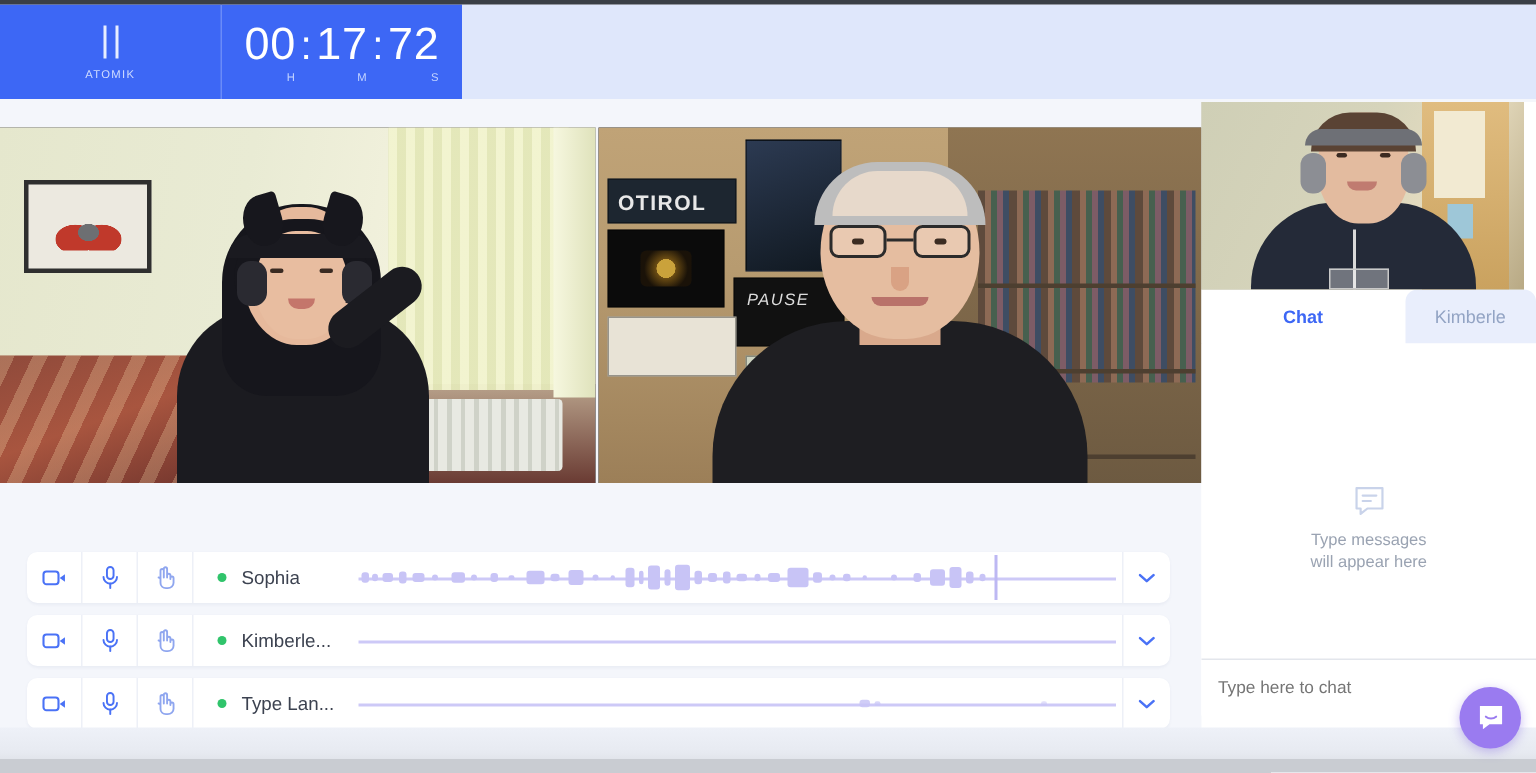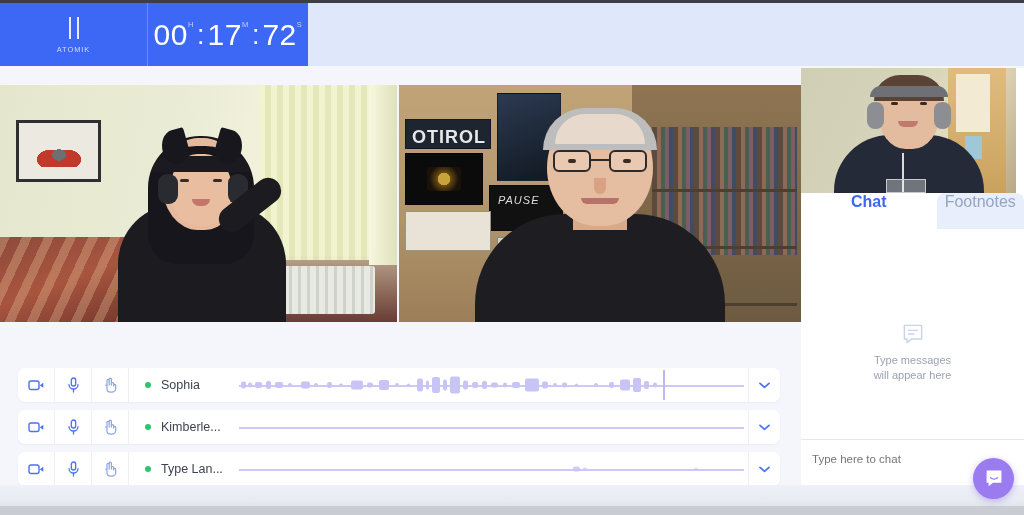--- a/index.html
+++ b/index.html
@@ -28,21 +28,21 @@
   .stop-outer {
     width:24px; height:24px; border:2px solid #ffffff; border-radius:7px;
     display:flex; align-items:center; justify-content:center;
   }
   .stop-inner { width:11px; height:11px; background:#fc6a60; border-radius:3px; }
   .pause-ico { display:flex; gap:6px; height:24px; align-items:center; }
   .pause-ico i { display:block; width:2px; height:22px; background:#e7edff; }
   .rec-label { font-size:7.5px; letter-spacing:.9px; color:#cfdcff; }
   .timer { flex:1; display:flex; align-items:center; justify-content:center; }
   .timer-inner { display:flex; align-items:flex-start; }
-  .tgrp { display:flex; flex-direction:row; align-items:flex-start; }
+  .tgrp { display:flex; flex-direction:column; align-items:flex-end; }
   .tnum { font-size:30px; color:#ffffff; line-height:32px; font-weight:400; letter-spacing:.5px; }
   .tlbl { font-size:7.5px; color:#c3d4ff; letter-spacing:.7px; margin-top:1px; }
   .tsep { font-size:27px; color:#ffffff; line-height:32px; margin:0 3px; }
 
   
   .stage { position:absolute; top:85px; left:0; width:801px; height:237px; display:flex; gap:2px; }
   .tile { position:relative; overflow:hidden; background:#222; }
   .tile.one { width:397px; }
   .tile.two { width:402px; }
 
@@ -84,21 +84,21 @@
 
   
   .t2 { position:absolute; inset:0; background:linear-gradient(180deg,#c0a377 0%,#b79b70 40%,#9c7f58 100%); }
   .t2 .shelfwall { position:absolute; right:0; top:0; width:42%; height:100%; background:linear-gradient(180deg,#8f7552,#6d5a41); }
   .t2 .books { position:absolute; right:4px; top:42px; width:36%; height:54%;
       background:repeating-linear-gradient(90deg,#5e4a3c 0 5px,#8d6a55 5px 9px,#47604f 9px 13px,#7d5c66 13px 17px,#3e4d63 17px 21px); }
   .t2 .shelfline { position:absolute; right:4px; width:36%; height:3px; background:#4d3f30; }
   .t2 .posters { position:absolute; left:6px; top:34px; width:48%; height:58%; }
   .t2 .p { position:absolute; border:1px solid rgba(0,0,0,.35); }
   .t2 .p1 { left:0; top:0; width:86px; height:30px; background:#1d2630; }
-  .t2 .p1 span { position:absolute; left:6px; top:7px; font-size:18px; letter-spacing:1px; color:#e8e8e8; font-weight:700; }
+  .t2 .p1 span { position:absolute; left:6px; top:7px; font-size:14px; letter-spacing:1px; color:#e8e8e8; font-weight:700; }
   .t2 .p2 { left:92px; top:-26px; width:64px; height:88px; background:linear-gradient(160deg,#2c3a52,#101820); }
   .t2 .p3 { left:0; top:34px; width:78px; height:52px; background:#0b0b0b; }
   .t2 .p3 i { position:absolute; left:50%; top:50%; transform:translate(-50%,-50%); width:34px; height:24px; background:radial-gradient(circle,#caa23b 0 30%,#6b4c13 31%,#1a1208 70%); border-radius:4px; }
   .t2 .p4 { left:84px; top:66px; width:74px; height:46px; background:#111; }
   .t2 .p4 i { position:absolute; left:8px; top:8px; font-size:11px; color:#ddd; letter-spacing:1px; }
   .t2 .p5 { left:0; top:92px; width:86px; height:40px; background:#e8e3d6; }
   .t2 .p6 { left:92px; top:118px; width:70px; height:30px; background:#cdd3c0; }
   .t2 .man { position:absolute; left:50%; bottom:0; transform:translateX(-50%); width:250px; height:215px; }
   .t2 .mbody { position:absolute; left:0; bottom:0; width:250px; height:108px; background:#1e1e22; border-radius:90px 90px 0 0; }
   .t2 .mneck { position:absolute; left:98px; bottom:92px; width:54px; height:36px; background:#d9a98c; }
@@ -128,21 +128,21 @@
   .sv-cup { position:absolute; width:17px; height:27px; background:#8c8e94; border-radius:8px; z-index:4; }
   .sv-cup.l { left:33px; bottom:64px; } .sv-cup.r { left:100px; bottom:64px; }
   .sv-eye { position:absolute; width:7px; height:3px; background:#3b2a21; border-radius:2px; z-index:5; }
   .sv-eye.l { left:57px; bottom:88px; } .sv-eye.r { left:86px; bottom:88px; }
   .sv-mouth { position:absolute; left:64px; bottom:66px; width:20px; height:6px; background:#c07b70; border-radius:0 0 10px 10px; z-index:5; }
   .sv-wire { position:absolute; left:68px; bottom:0; width:2px; height:40px; background:#d9d9d9; z-index:5; }
   .sv-lap { position:absolute; left:52px; bottom:0; width:40px; height:14px; border:1px solid #c9c9c9; background:rgba(255,255,255,.35); z-index:6; }
   .sv-book { position:absolute; right:34px; bottom:34px; width:17px; height:23px; background:#9ec7d8; }
 
   .tabs { display:flex; height:36px; background:#ffffff; }
-  .tab { flex:1; display:flex; justify-content:center; font-size:16px; cursor:pointer;margin-left:24px; }
+  .tab { flex:1; display:flex; align-items:center; justify-content:center; font-size:12px; cursor:pointer;margin-left:24px; }
   .tab.active { background:#ffffff; color:#3d67f5; font-weight:700; }
   .tab.inactive { background:#e9eefc; color:#93a4c4; border-radius:8px 8px 0 0; }
 
   .chat-body { position:relative; height:248px; background:#ffffff; display:flex; flex-direction:column; align-items:center; justify-content:center; }
   .empty-ico { width:22px; height:20px; margin-bottom:9px; }
   .empty-txt { font-size:11px; color:#9aa3b2; line-height:15px; text-align:center; }
 
   .chat-input { position:absolute; bottom:0; left:0; width:223px; height:38px; border-top:1px solid #e3e6ec; background:#fff; display:flex; align-items:center; padding-left:11px; }
   .chat-input input { border:none; outline:none; width:180px; font-size:11.5px; color:#6b7280; font-family:"Liberation Sans", sans-serif; background:transparent; }
   .intercom { position:absolute; right:10px; bottom:16px; width:41px; height:41px; border-radius:50%; background:#9a7bf0; display:flex; align-items:center; justify-content:center; cursor:pointer; box-shadow:0 2px 7px rgba(120,90,220,.4); z-index:20; }
@@ -301,21 +301,21 @@
         <div class="sv-wire"></div>
         <div class="sv-lap"></div>
       </div>
     </div>
 
     <div class="tabs">
       <div class="tab active">
         <span>Chat</span>
       </div>
       <div class="tab inactive">
-        <span>Footnotes</span>
+        <span>Kimberle</span>
       </div>
     </div>
 
     <div class="chat-body">
       <svg class="empty-ico" viewBox="0 0 24 22" fill="none">
         <path d="M2.5 1.5h19v15h-11l-5 4v-4h-3z" stroke="#c9d3ea" stroke-width="1.6" stroke-linejoin="round"></path>
         <path d="M7 7h10M7 11h6" stroke="#c9d3ea" stroke-width="1.6" stroke-linecap="round"></path>
       </svg>
       <div class="empty-txt">Type messages</div>
       <div class="empty-txt">will appear here</div>

